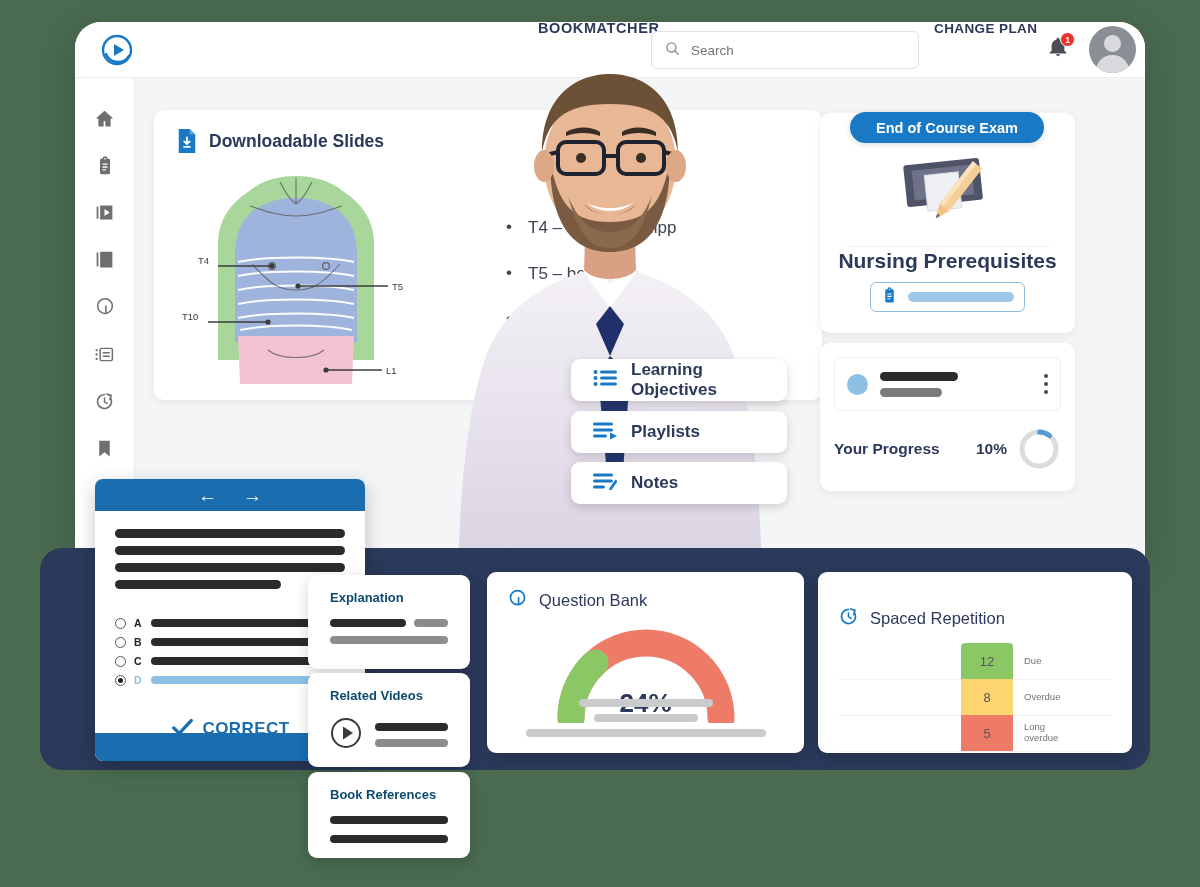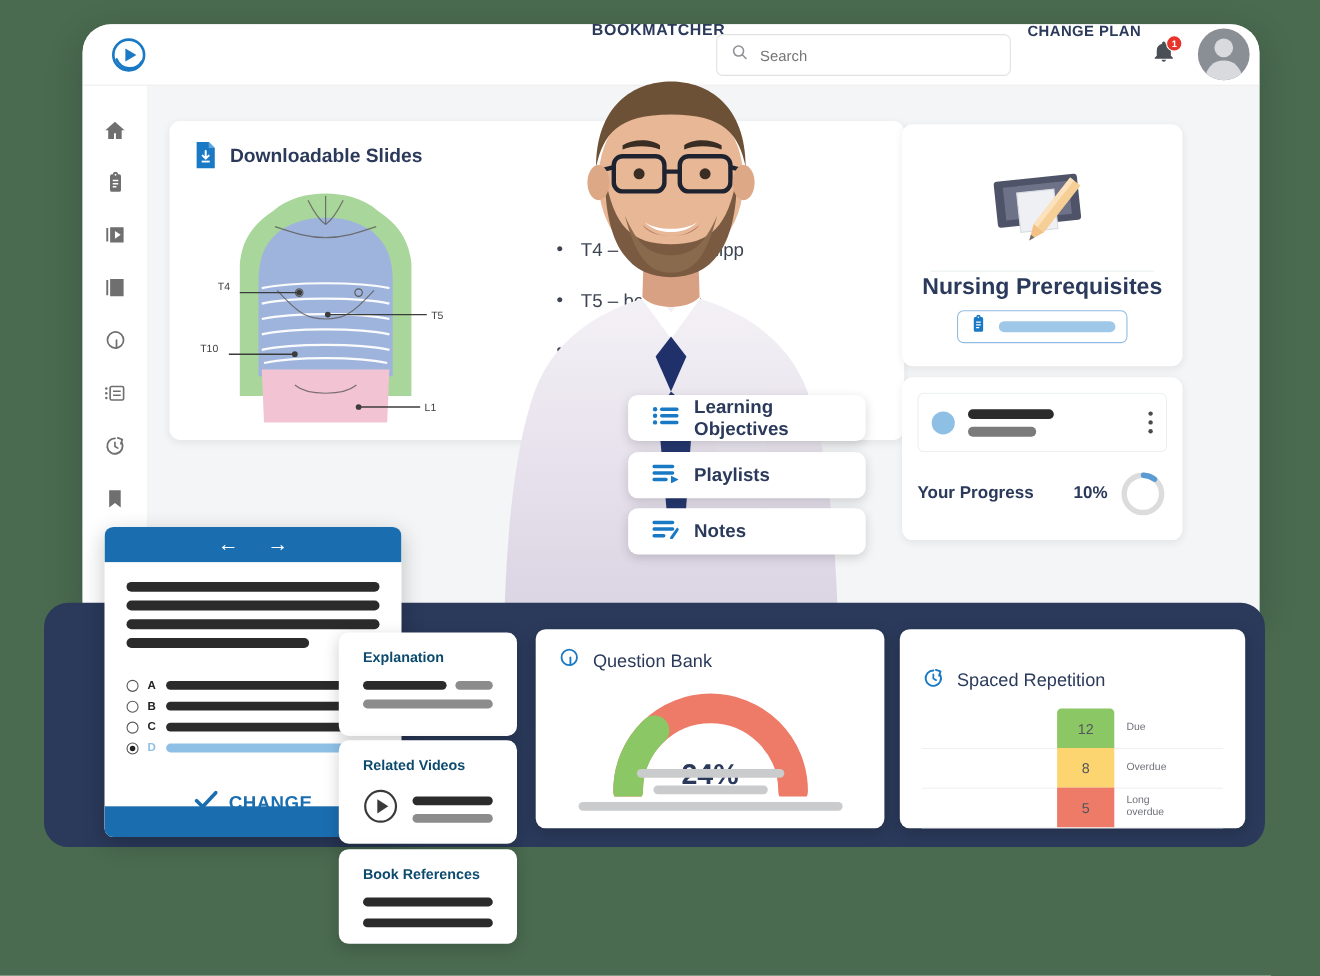--- a/index.html
+++ b/index.html
@@ -418,20 +418,21 @@
     <div class="exam-name">Nursing Prerequisites</div>
     <div class="exam-btn">
       <span>
         <svg viewBox="0 0 24 24" width="17" height="17">
             <path d="M16 3h-1.2a2.8 2.8 0 0 0-5.6 0H8a2 2 0 0 0-2 2v15a2 2 0 0 0 2 2h8a2 2 0 0 0 2-2V5a2 2 0 0 0-2-2zm-4-.6a1 1 0 1 1 0 2 1 1 0 0 1 0-2zM9 9h6v1.6H9zm0 3.4h6V14H9zm0 3.4h4v1.6H9z" fill="#1a79c4"></path>
           </svg>
       </span>
       <span class="bar"></span>
     </div>
   </div>
+  <div class="exam-pill">End of Course Exam</div>
 
   <div class="progress-card">
     <div class="pc-row">
       <span class="pc-dot"></span>
       <span class="pc-lines">
         <i class="l1"></i>
           <i class="l2"></i>
       </span>
       <span class="pc-kebab">
           <i></i>
@@ -575,21 +576,21 @@
           <span class="q-let sel">D</span>
           <span class="q-bar sel"></span>
         </div>
       </div>
       <div class="quiz-correct">
         <span>
           <svg viewBox="0 0 24 24" width="22" height="22">
               <path d="M3 13l6 6L22 5" fill="none" stroke="#1a6eb0" stroke-width="3.6" stroke-linecap="round" stroke-linejoin="round"></path>
             </svg>
         </span>
-        <span class="txt">CHANGE</span>
+        <span class="txt">CORRECT</span>
       </div>
     </div>
     <div class="quiz-foot"></div>
   </div>
 
   <div class="info-card" id="card-explanation">
     <div class="info-title">Explanation</div>
     <div style="display:flex;gap:8px;margin-bottom:9px;">
       <span class="ic-line" style="width:68%"></span>
       <span class="ic-line" style="width:30%;background:#8c8c8c"></span>

